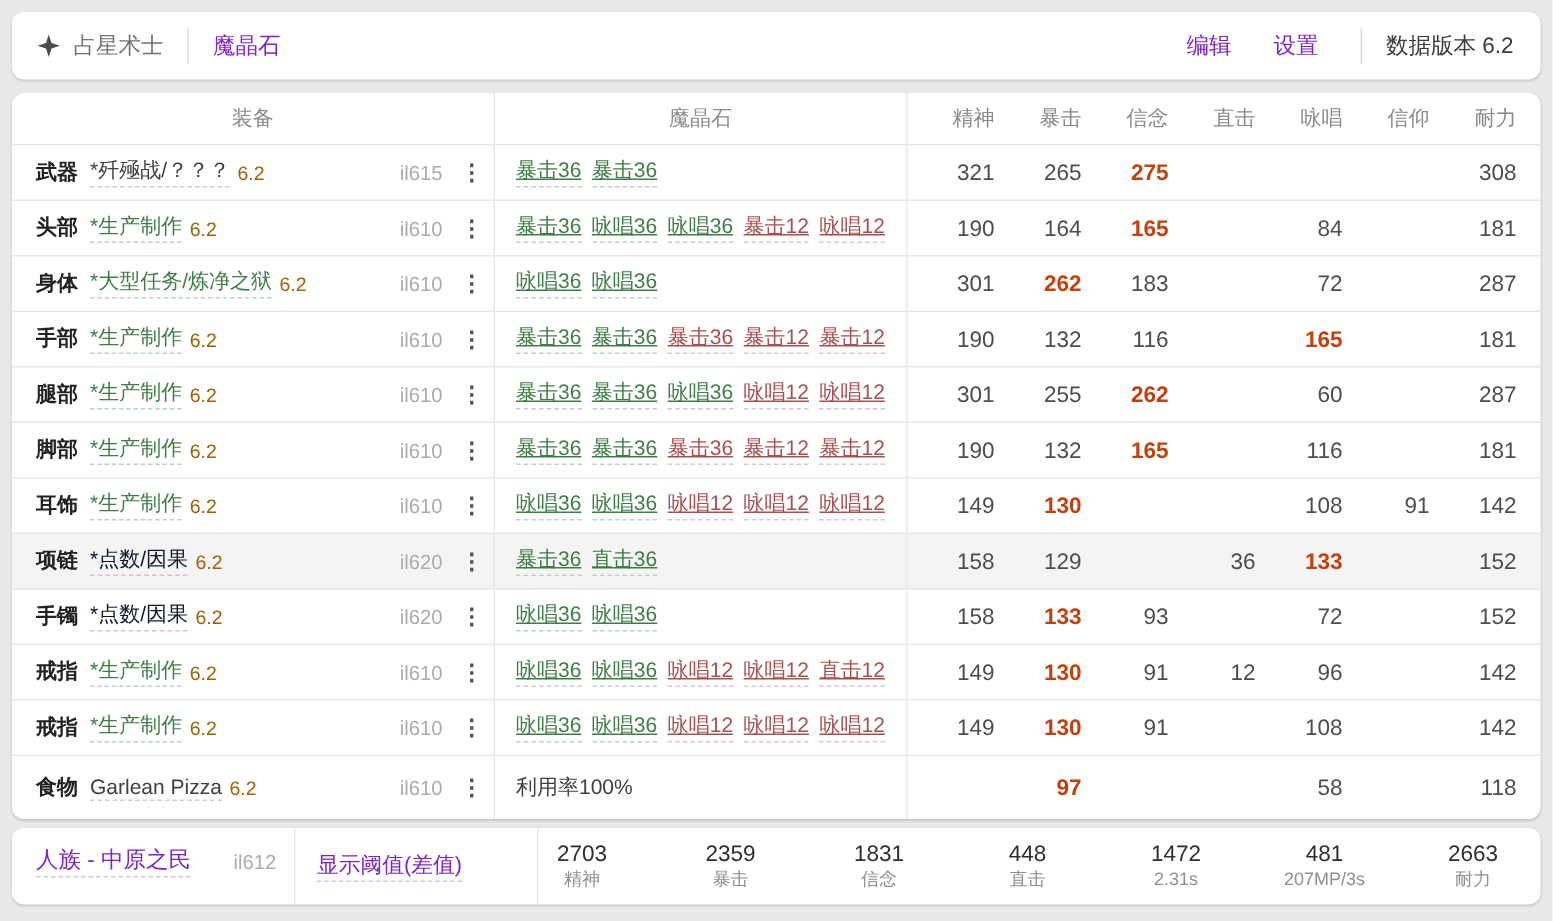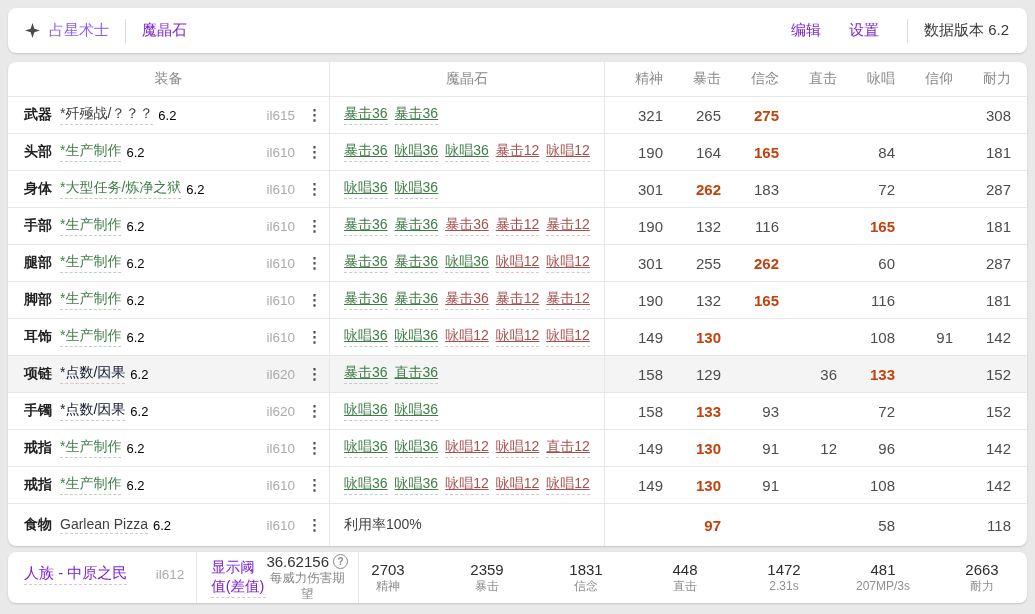--- a/index.html
+++ b/index.html
@@ -20,21 +20,21 @@
 
   
   .topbar {
     height:45px;
     display:flex; align-items:center; justify-content:space-between;
     padding:0 18px 0 16px;
     margin-bottom:9px;
   }
   .topbar-left, .topbar-right { display:flex; align-items:center; }
   .job-icon { display:inline-flex; margin-right:8px; }
-  .job-name { font-size:15px; color:#8b5cf6; margin-right:16px; }
+  .job-name { font-size:15px; color:#737373; margin-right:16px; }
   .vdiv { width:1px; height:24px; background:#ddd; }
   a { text-decoration:none; cursor:pointer; }
   .plink { color:#7d23d2; font-size:15px; }
   .tab-link { margin-left:16px; }
   .topbar-right .plink { margin-right:28px; }
   .topbar-right .vdiv { margin-right:16px; }
   .version { font-size:15px; color:#3a3a3a; }
 
   
   .table-card { overflow:hidden; margin-bottom:6px; }
@@ -63,21 +63,21 @@
   .col-stats { flex:1; display:flex; align-items:center; padding-right:16px; }
   .sh, .stat { width:58px; text-align:right; }
   .stat { font-size:15px; color:#4d4d4d; }
   .stat-b { font-weight:700; color:#c2410c; }
 
   .slot { font-weight:700; font-size:14px; color:#222; margin-right:8px; white-space:nowrap; }
   .item-link { font-size:14px; border-bottom:1px dashed #d2d2d2; padding-bottom:1px; white-space:nowrap; }
   .name-dark  { color:#3f3f3f; border-bottom-color:#cfcfcf; }
   .name-green { color:#3e7d46; border-bottom-color:#bcd3bf; }
   .name-red   { color:#0f172a; border-bottom-color:#ddc2c1; }
-  .ver { color:#000000; font-size:13px; margin-left:5px; }
+  .ver { color:#a16207; font-size:13px; margin-left:5px; }
   .ilvl { color:#ababab; font-size:13.5px; margin-left:auto; }
   .kebab {
     color:#4f4f4f; font-size:15px; font-weight:700;
     margin-left:12px; width:12px; text-align:center; cursor:pointer;
     user-select:none;
   }
 
   .materia {
     font-size:14px; margin-right:7px; white-space:nowrap;
     border-bottom:1px dashed #cccccc; padding-bottom:1px;text-decoration:underline;
@@ -450,27 +450,20 @@
 </div>
   </div>
 
   <div class="card footer">
     <div class="f-eq">
       <a class="plink">人族 - 中原之民</a>
       <span class="ilvl">il612</span>
     </div>
     <div class="f-mat">
       <a class="plink threshold">显示阈值(差值)</a>
-      <div class="expect">
-        <div class="expect-top">
-          <span>36.62156</span>
-          <span class="help">?</span>
-        </div>
-        <div class="expect-label">每威力伤害期望</div>
-      </div>
     </div>
     <div class="f-stats" id="totals">
         <div class="tot">
           <div class="tot-v">2703</div>
           <div class="tot-l">精神</div>
         </div>
         <div class="tot">
           <div class="tot-v">2359</div>
           <div class="tot-l">暴击</div>
         </div>

